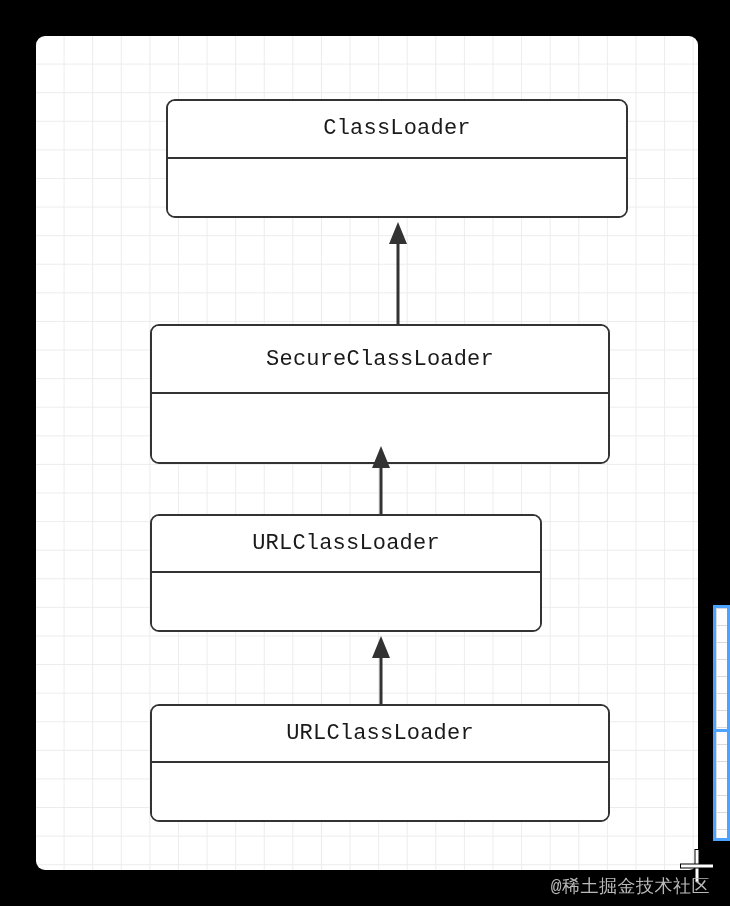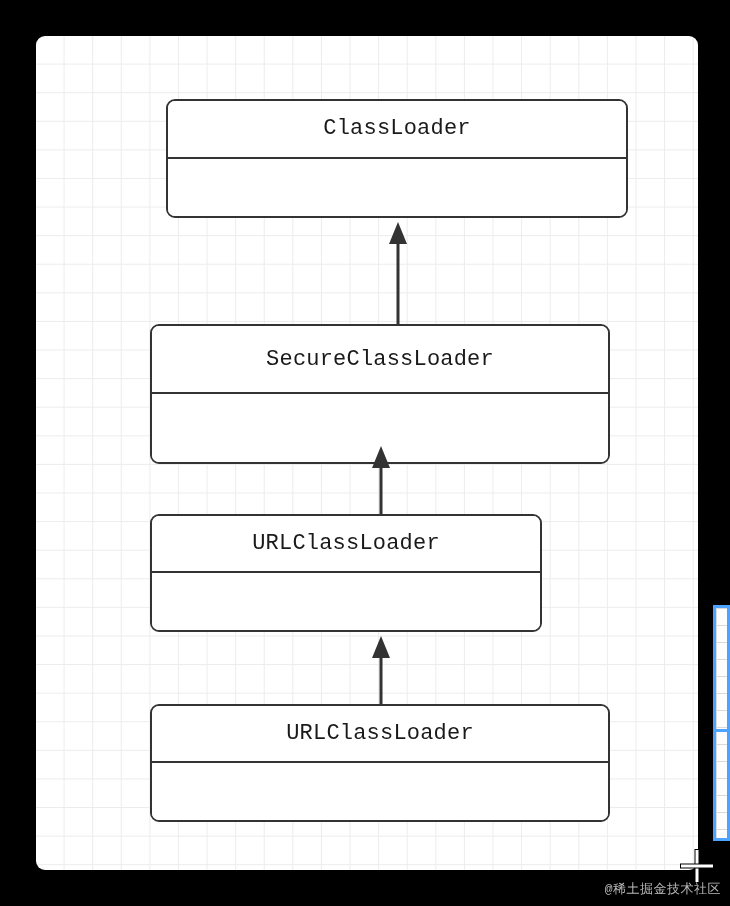--- a/index.html
+++ b/index.html
@@ -152,23 +152,23 @@
     transform: translateY(-50%);
     height: 3px;
     width: 100%;
     background: #ffffff;
     box-shadow: 0 0 0 1px #000000;
   }
 
   
   #watermark {
     position: absolute;
-    right: 9px;
+    right: 20px;
     bottom: 8px;
-    font-size: 13px;
+    font-size: 18px;
     color: #b9b9b9;
     letter-spacing: 0.5px;
     white-space: nowrap;
   }
 </style>
 </head>
 <body>
 
 <div id="screenshot">
 

